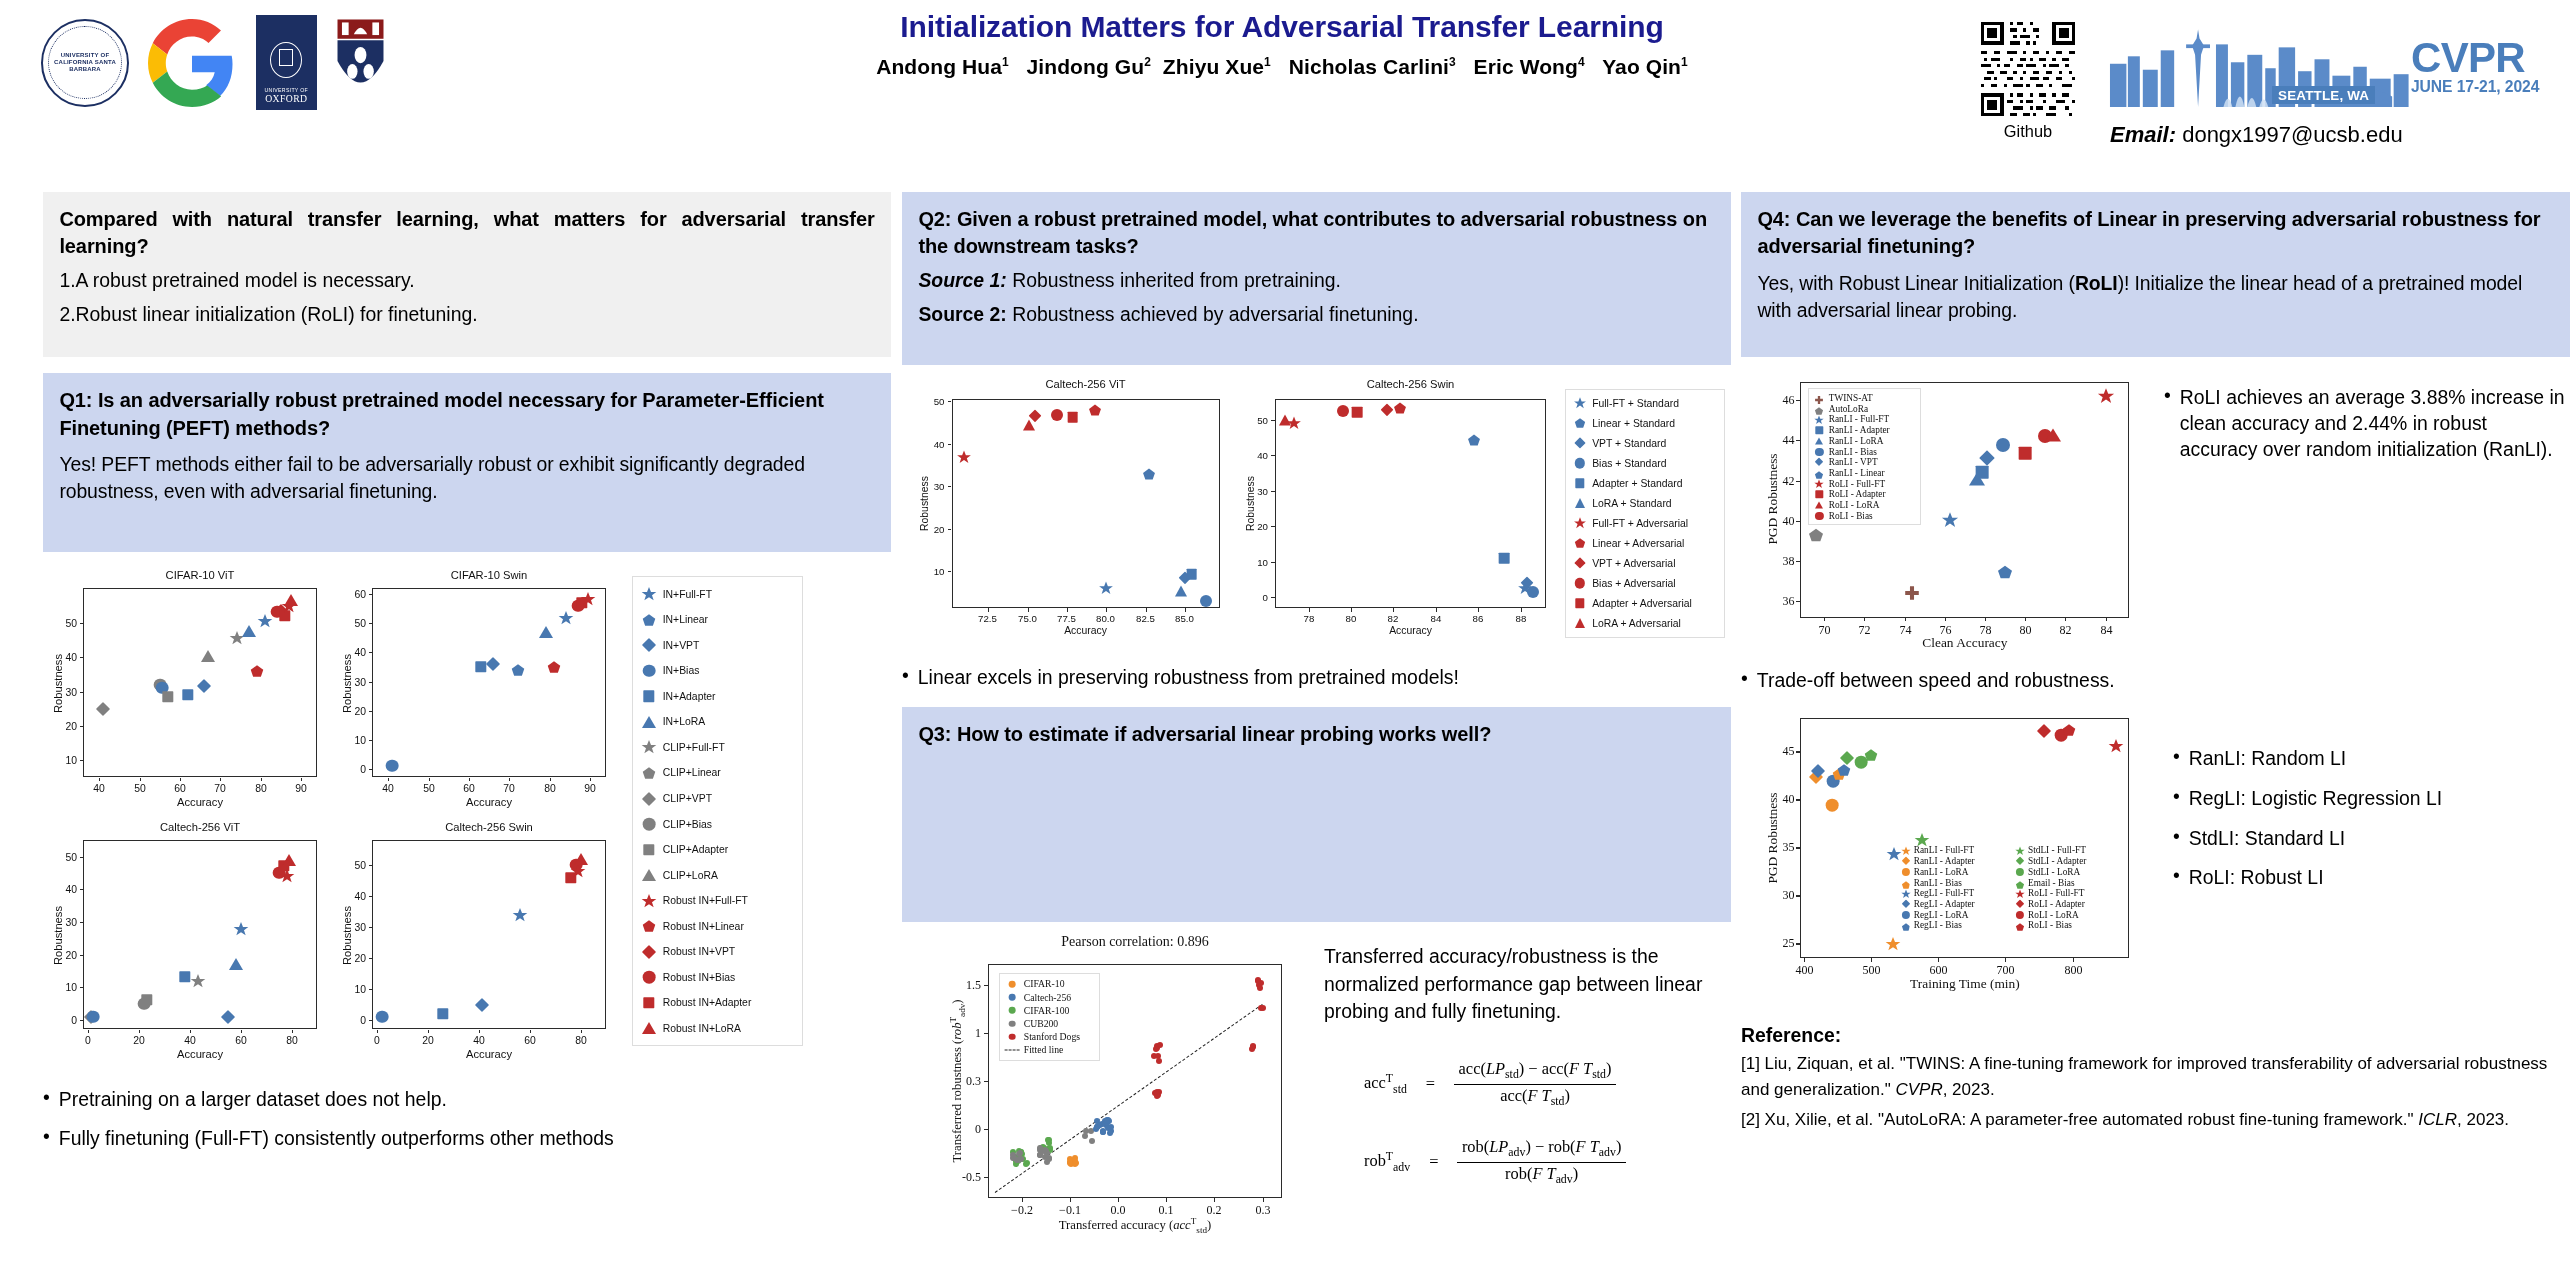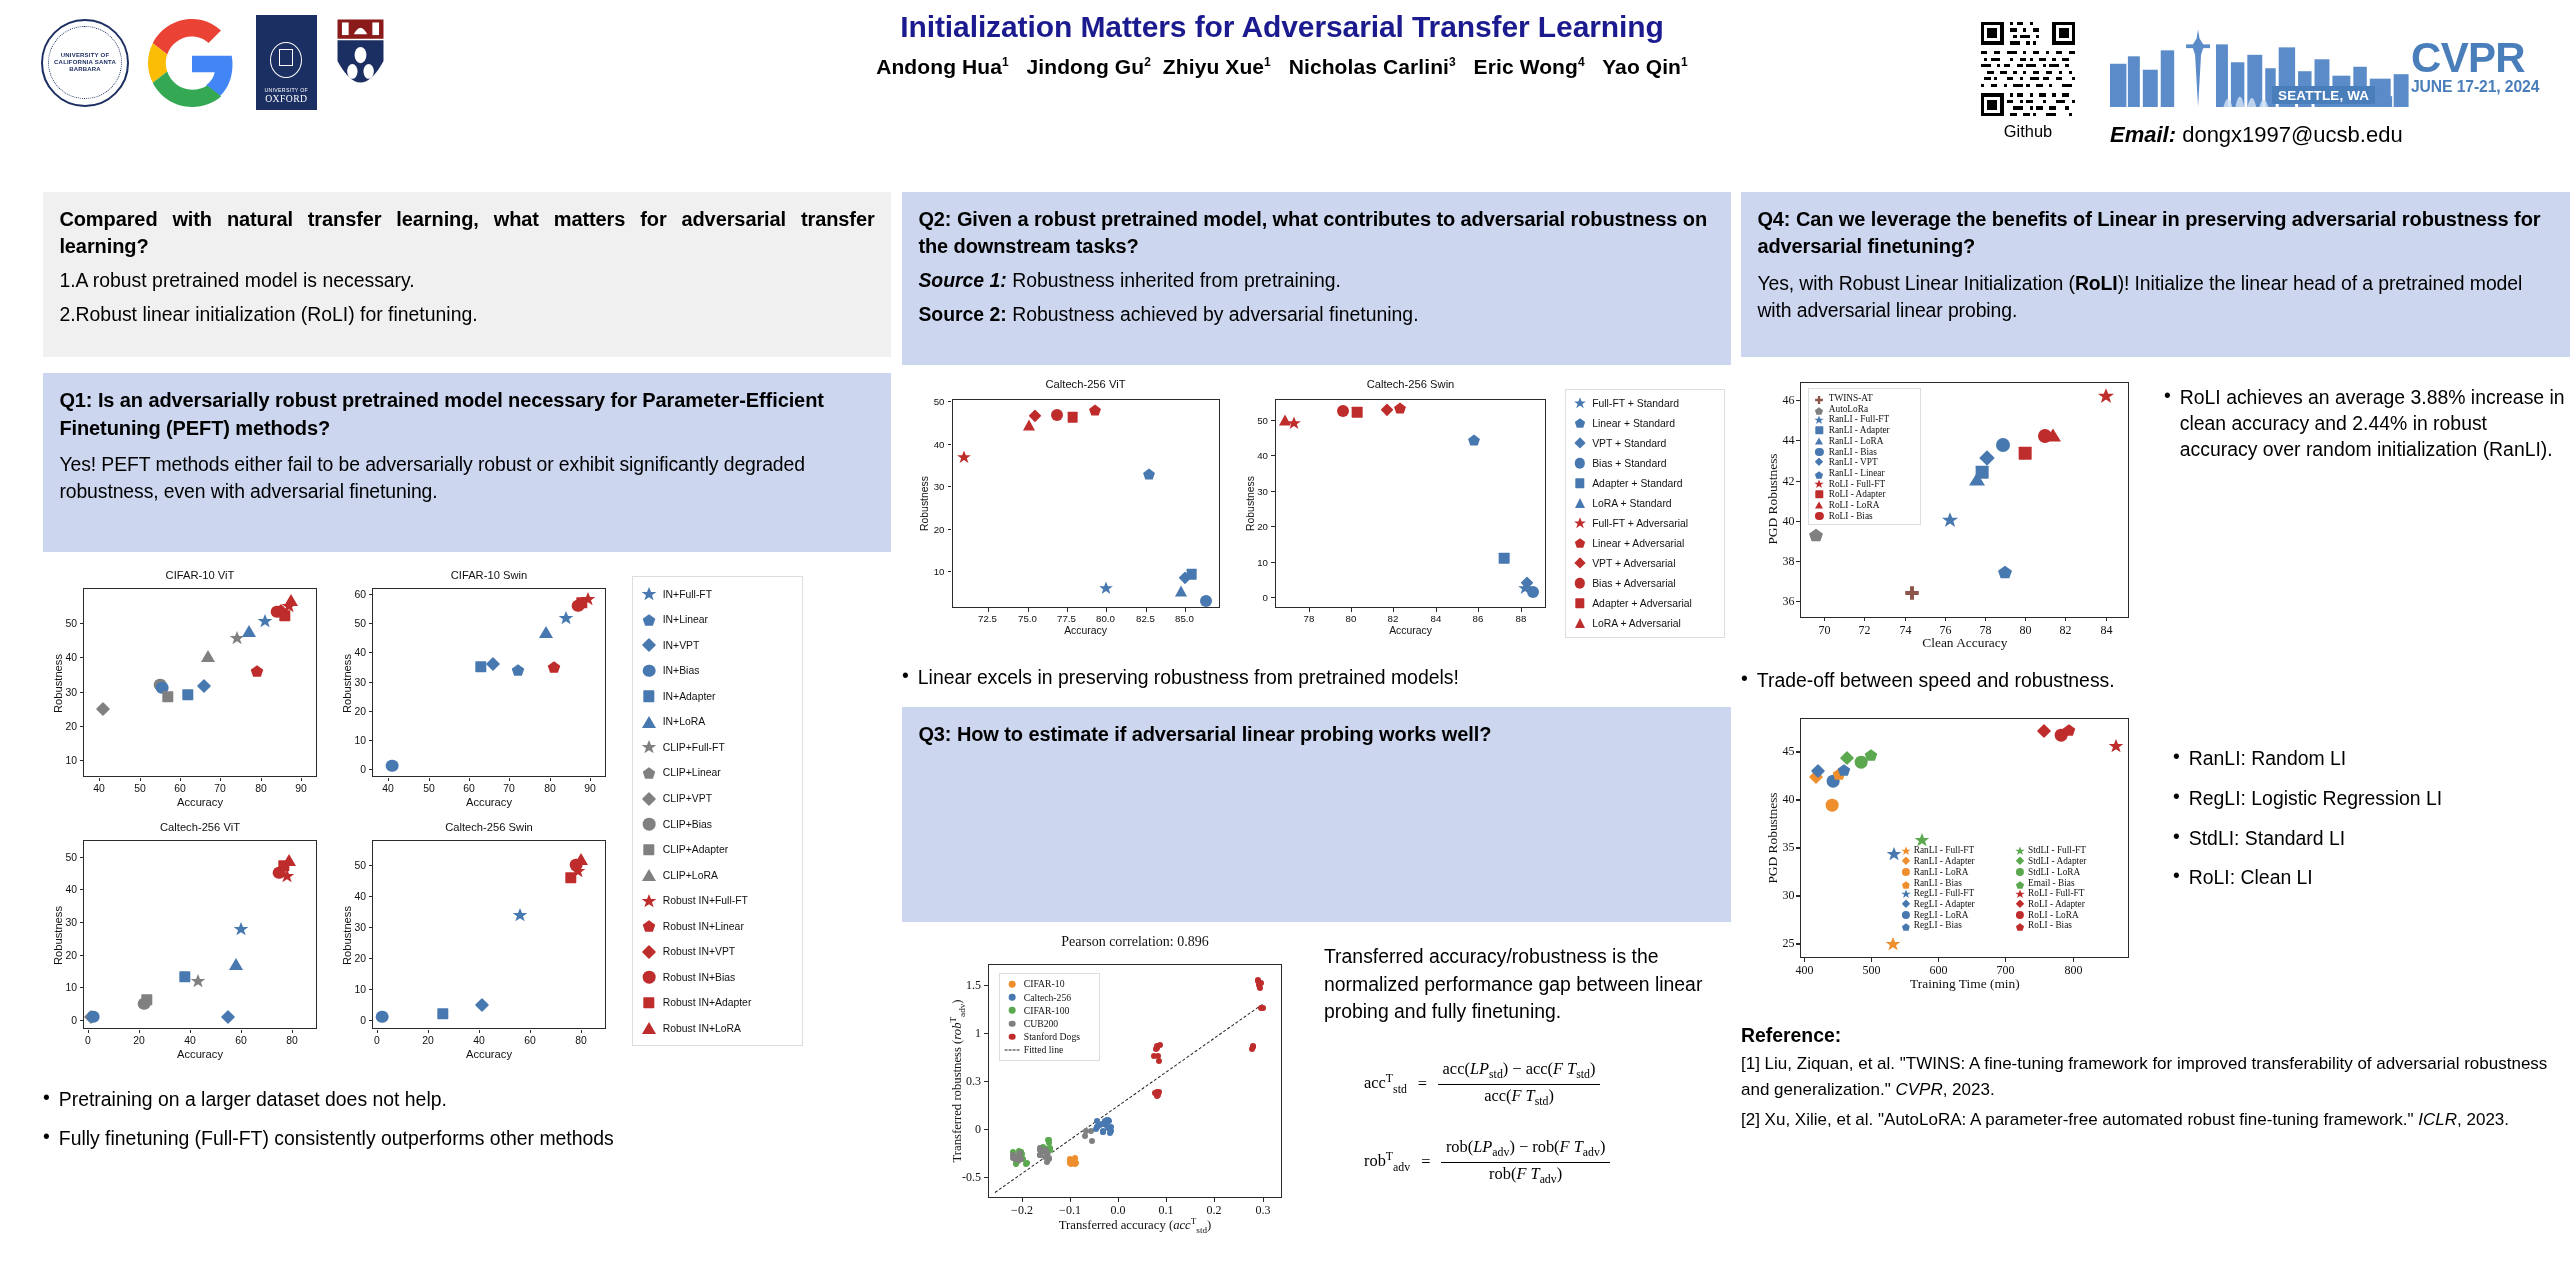--- a/index.html
+++ b/index.html
@@ -90,21 +90,21 @@
   .s-circle{border-radius:50%;}
   .s-square{border-radius:0.7px;}
   .s-diamond{transform:translate(-50%,-50%) rotate(45deg);border-radius:0.7px;}
 
   
   .ref-head{font-size:19.4px;font-weight:bold;}
   .ref-item{font-size:17px;line-height:1.5;margin-top:4.5px;}
   .ref-item i{font-style:italic;}
 
   .eq-wrap{position:absolute;font-family:"Liberation Serif",serif;}
-  .eq{display:flex;align-items:center;gap:11px;font-size:16.4px;}
+  .eq{display:flex;align-items:center;gap:19px;font-size:16.4px;}
   .frac{display:inline-flex;flex-direction:column;align-items:center;}
   .frac .num{border-bottom:1.1px solid #000;padding:0 4.5px 1.5px 4.5px;}
   .frac .den{padding:1.5px 4.5px 0 4.5px;}
   sub{font-size:.72em;}
   sup{font-size:.72em;}
 </style>
 </head>
 <body>
 
 <div class="poster">
@@ -1704,21 +1704,21 @@
         <div class="bullet-row">
           <span class="dot">•</span>
           <span>RegLI: Logistic Regression LI</span>
         </div>
         <div class="bullet-row">
           <span class="dot">•</span>
           <span>StdLI: Standard LI</span>
         </div>
         <div class="bullet-row">
           <span class="dot">•</span>
-          <span>RoLI: Clean LI</span>
+          <span>RoLI: Robust LI</span>
         </div>
       </div>
     </div>
 
     <div style="margin-top:7.5px;">
       <div class="ref-head">Reference:</div>
       <div class="ref-item">
         <span>[1] Liu, Ziquan, et al. "TWINS: A fine-tuning framework for improved transferability of adversarial robustness and generalization." </span><i>CVPR</i><span>, 2023.</span>
       </div>
       <div class="ref-item">

